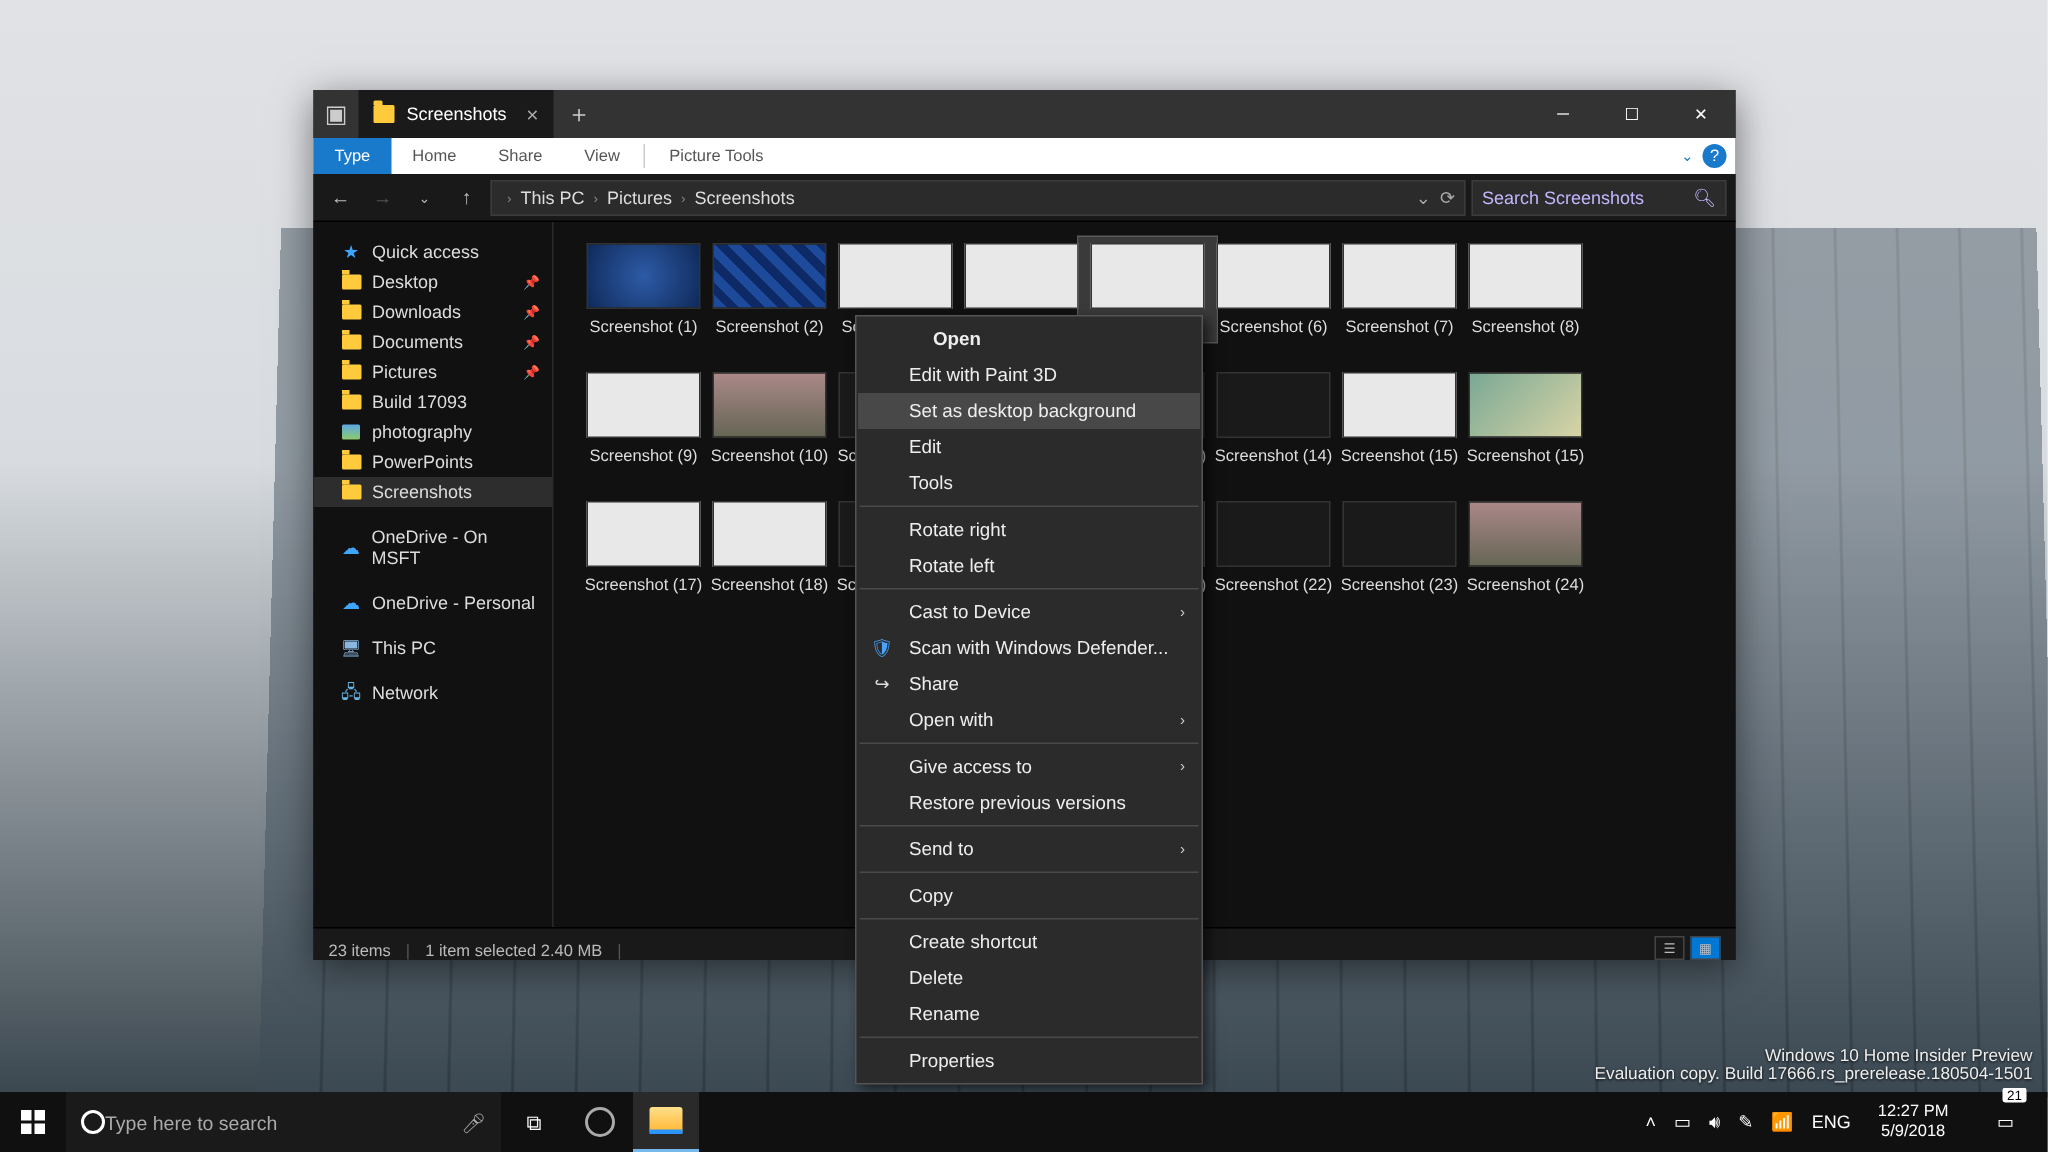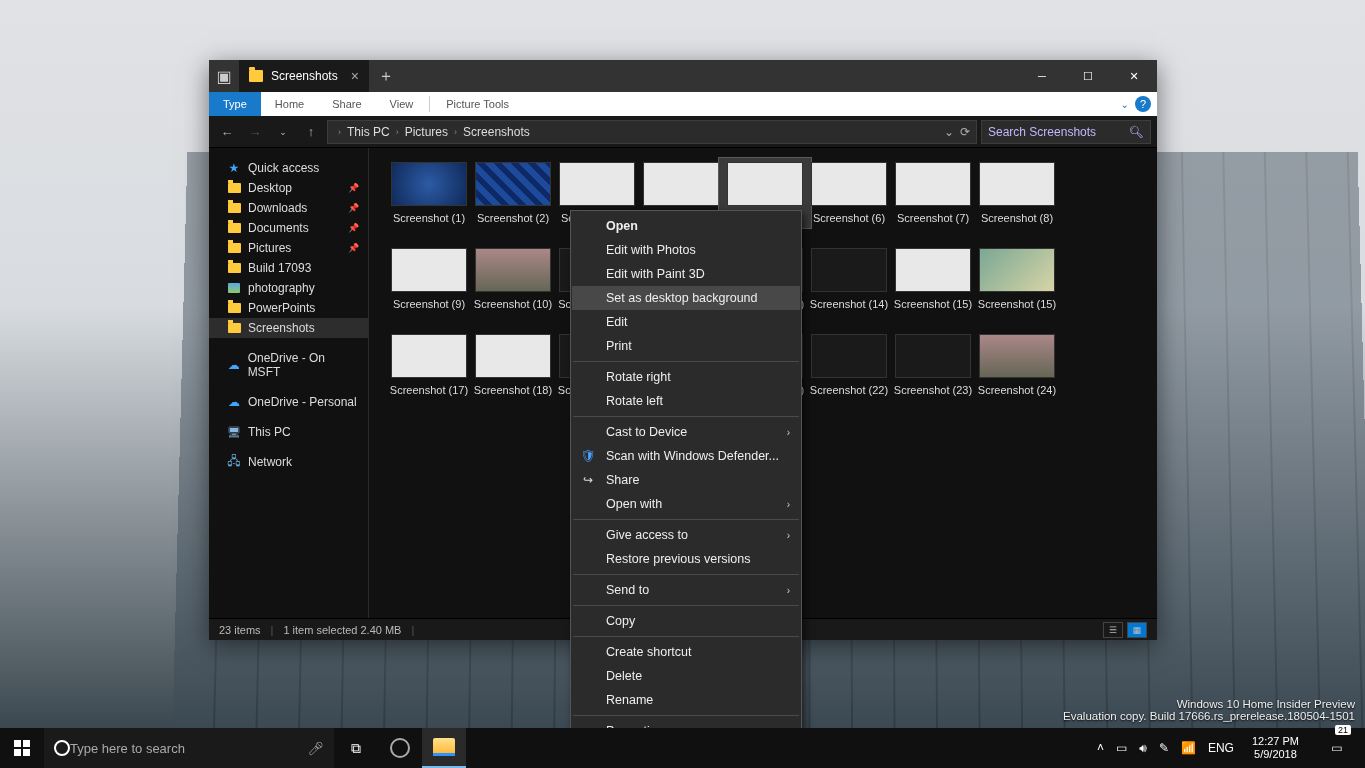--- a/index.html
+++ b/index.html
@@ -70,31 +70,31 @@
 .thumb .img { width:76px; height:44px; background:#556; border:1px solid #333;}
 .thumb.sel { background:#3a3a3a; outline:1px solid #5a5a5a; padding:4px; margin:-4px;}
 .th-blue{background:radial-gradient(circle,#2d5ba6,#0f2a5a)!important;}
 .th-blue2{background:repeating-linear-gradient(45deg,#1e4a9c 0 6px,#0d2a66 6px 12px)!important;}
 .th-white{background:#e8e8e8!important;}
 .th-dark{background:#1a1a1a!important;}
 .th-map{background:linear-gradient(135deg,#7aa894,#d8d4a6)!important;}
 .th-photo{background:linear-gradient(180deg,#a88,#665)!important;}
 
 
-.statusbar { height:22px; background:#191919; color:#bbb; font-size:11px; display:flex; align-items:center; padding:0 10px; gap:10px; border-top:1px solid #000;}
+.statusbar { height:22px; background:#191919; color:#bbb; font-size:11px; display:flex; align-items:flex-end; padding:0 10px; gap:10px; border-top:1px solid #000;}
 .statusbar .sep{color:#555;}
 .statusbar .right{margin-left:auto;display:flex;gap:4px;}
 .statusbar .view-btn{width:20px;height:16px;border:1px solid #444;display:flex;align-items:center;justify-content:center;font-size:9px;}
 .statusbar .view-btn.active{background:#0078d4;}
 
 
 .ctxmenu { position:absolute; left:570px; top:210px; width:232px; background:#2b2b2b; border:1px solid #555; box-shadow:3px 3px 8px rgba(0,0,0,0.6); z-index:20; padding:3px 1px; font-size:12.5px; color:#eee;}
 .ctxmenu .mi { padding:5px 14px 5px 34px; display:flex; align-items:center; position:relative;}
 .ctxmenu .mi.hover { background:#484848;}
-.ctxmenu .mi.bold { font-weight:600;}
+.ctxmenu .mi.bold { font-weight:600;margin-left:16px;}
 .ctxmenu .msep { height:1px; background:#4a4a4a; margin:3px 1px;}
 .ctxmenu .arrow { position:absolute; right:10px; font-size:10px; color:#ccc;}
 .ctxmenu .mico { position:absolute; left:8px; width:16px; text-align:center; font-size:12px;}
 .shield{color:#4aa3ff;}
 .share{color:#ddd;}
 
 
 .taskbar { position:absolute; left:0; right:0; bottom:0; height:40px; background:#101010; display:flex; align-items:center; z-index:50; color:#fff;}
 .taskbar .tb-btn { height:40px; min-width:44px; display:flex; align-items:center; justify-content:center; font-size:14px;}
 .taskbar .start svg{width:16px;height:16px;}
@@ -359,25 +359,24 @@
     <span class="sep">|</span>
     <div class="right">
       <div class="view-btn">☰</div>
       <div class="view-btn active">▦</div>
     </div>
   </div>
 </div>
 
 <div class="ctxmenu">
   <div class="mi bold">Open</div>
-  <div class="mi">Edit with Photos</div>
   <div class="mi">Edit with Paint 3D</div>
   <div class="mi hover">Set as desktop background</div>
   <div class="mi">Edit</div>
-  <div class="mi">Print</div>
+  <div class="mi">Tools</div>
   <div class="msep"></div>
   <div class="mi">Rotate right</div>
   <div class="mi">Rotate left</div>
   <div class="msep"></div>
   <div class="mi">
       <span>Cast to Device</span>
       <span class="arrow">›</span>
     </div>
   <div class="mi">
       <span class="mico shield">🛡</span>

